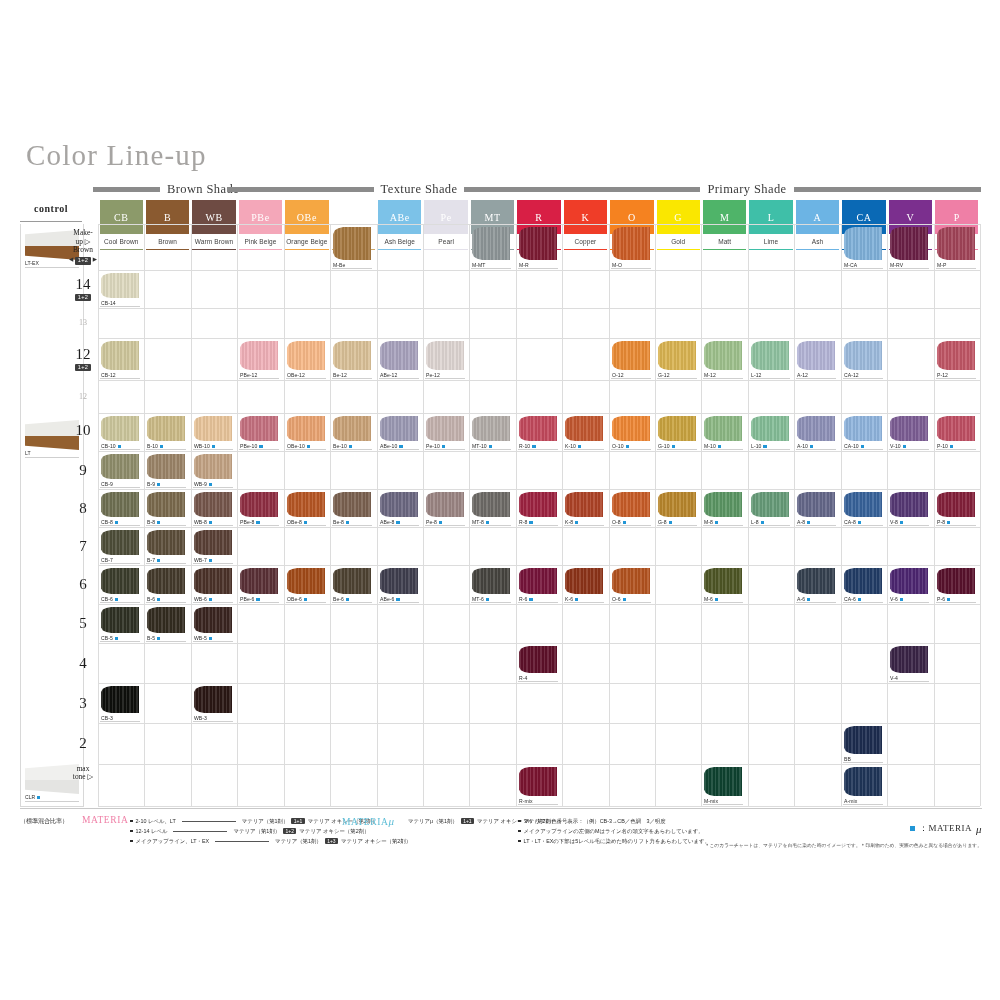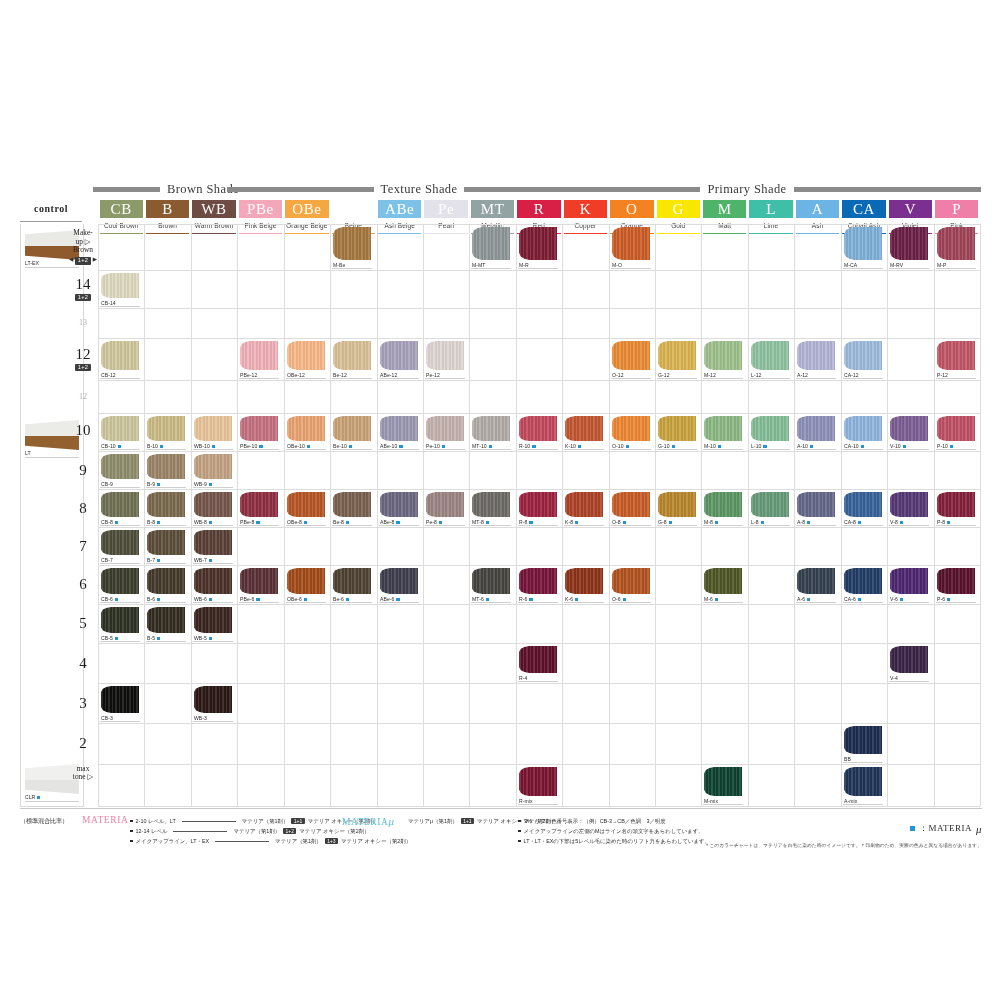--- a/index.html
+++ b/index.html
@@ -17,22 +17,22 @@
   .group-band{position:absolute;height:14px;display:flex;align-items:center;}
   .group-band .bar{flex:1 1 auto;height:5px;background:#8b8b8b;}
   .group-band .gtxt{
     font-family:"Liberation Serif",serif;font-size:12.5px;color:#3a3a3a;
     padding:0 7px;white-space:nowrap;letter-spacing:.4px;
   }
 
   
   .colhead{position:absolute;top:200px;}
   .colhead .chip{
-    height:18px;display:flex;align-items:center;justify-content:center;
-    font-family:"Liberation Serif",serif;font-size:15px;color:#ffffff;letter-spacing:.6px;
+    height:34px;display:flex;align-items:center;justify-content:center;
+    font-family:"Liberation Serif",serif;font-size:10px;color:#ffffff;letter-spacing:.6px;
   }
   .colhead .cname{
     height:15px;display:flex;align-items:center;justify-content:center;
     font-size:6.5px;color:#3d3d3d;letter-spacing:.1px;white-space:nowrap;
   }
   .colhead .uline{height:1.4px;width:100%;}
 
   
   .control-head{
     position:absolute;left:20px;top:203px;width:62px;height:17px;
@@ -126,20 +126,21 @@
     font-family:"Liberation Serif",serif;font-size:9px;color:#2b2b2b;letter-spacing:.5px;}
   .f-legend .sq{width:5px;height:5px;background:#2196d6;display:inline-block;}
   .f-legend i{font-size:11px;font-style:italic;}
   .f-disclaim{position:absolute;right:0;top:34px;font-size:4.8px;color:#4a4a4a;white-space:nowrap;}
 </style>
 </head>
 <body>
 
 <div id="chart-root">
 
+  <div class="title">Color Line-up</div>
 
   <div id="groups-layer">
       <div class="group-band" style="left: 93px; top: 182px; width: 220px;">
         <div class="bar"></div>
         <div class="gtxt">Brown Shade</div>
         <div class="bar"></div>
       </div>
       <div class="group-band" style="left: 227px; top: 182px; width: 384px;">
         <div class="bar"></div>
         <div class="gtxt">Texture Shade</div>

